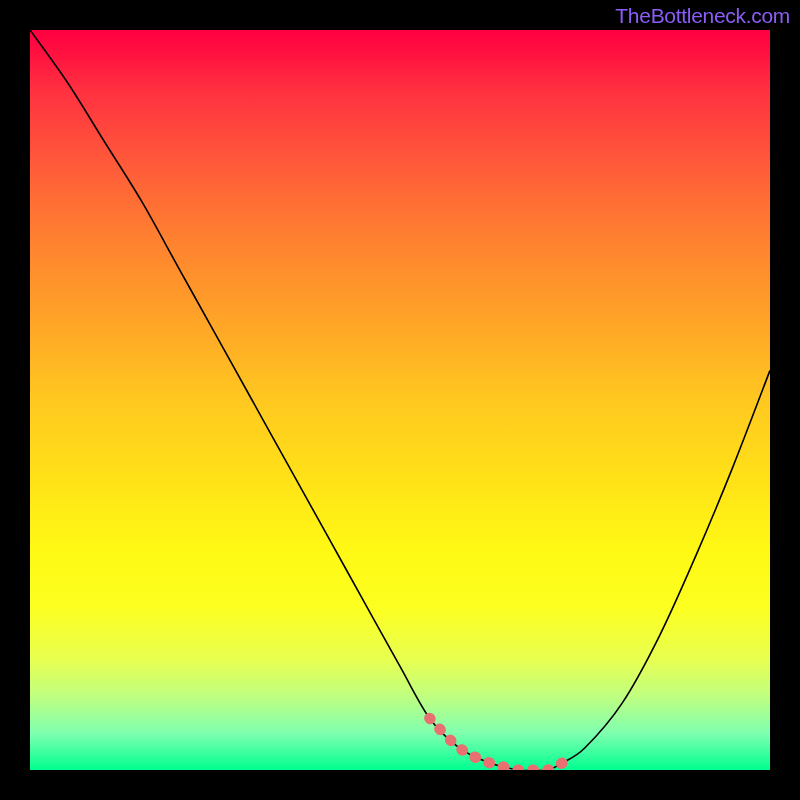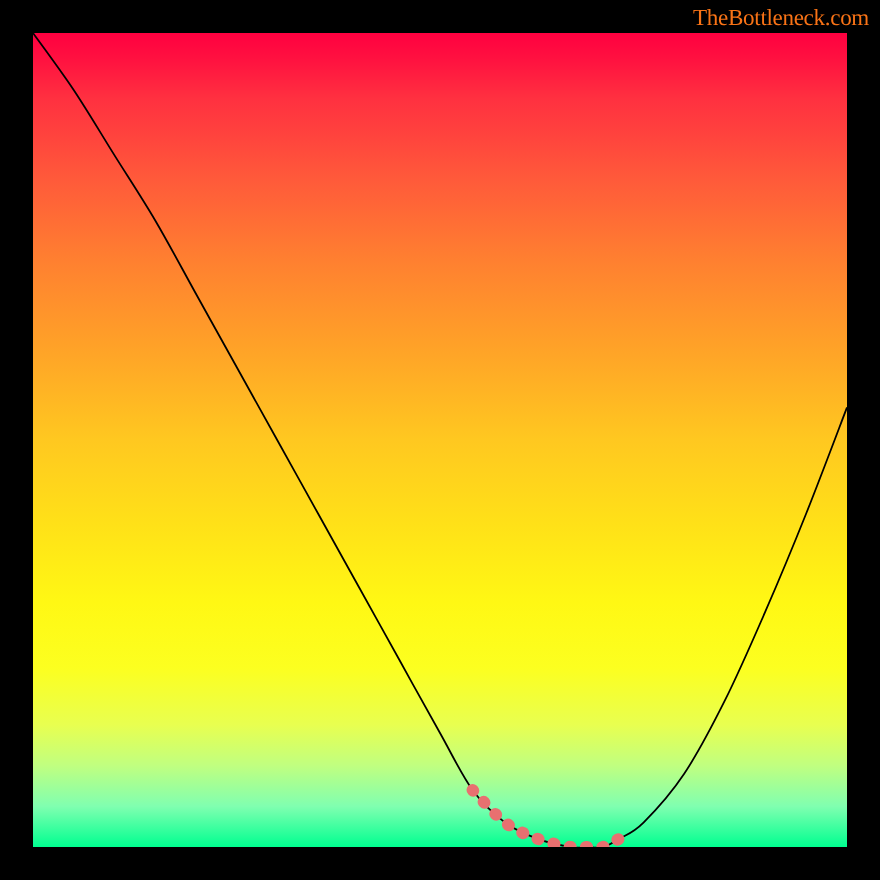--- a/index.html
+++ b/index.html
@@ -8,26 +8,25 @@
     height: 800px;
     background: #000;
     position: relative;
     font-family: Arial, sans-serif;
     overflow: hidden;
   }
   .watermark {
     position: absolute;
     top: 4px;
     right: 10px;
-    color: #f97316;
+    color: #8b5cf6;
     font-size: 21px;
     font-weight: 500;
     z-index: 10;
     letter-spacing: -0.3px;
-    font-family: Liberation Serif, serif;
   }
   .plot-area {
     position: absolute;
     left: 30px;
     top: 30px;
     width: 740px;
     height: 740px;
     background: linear-gradient(to bottom,
       #ff0040 0%,
       #ff1040 3%,

